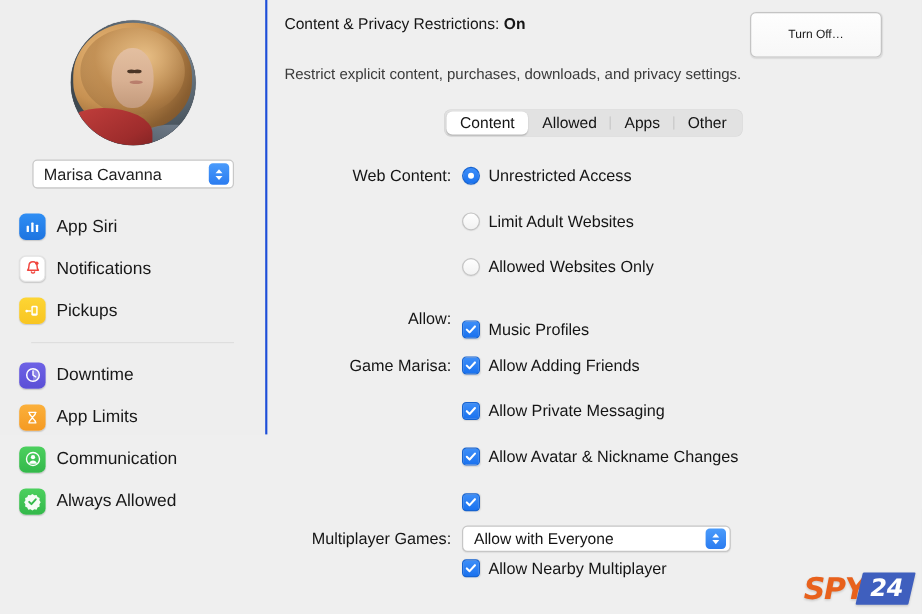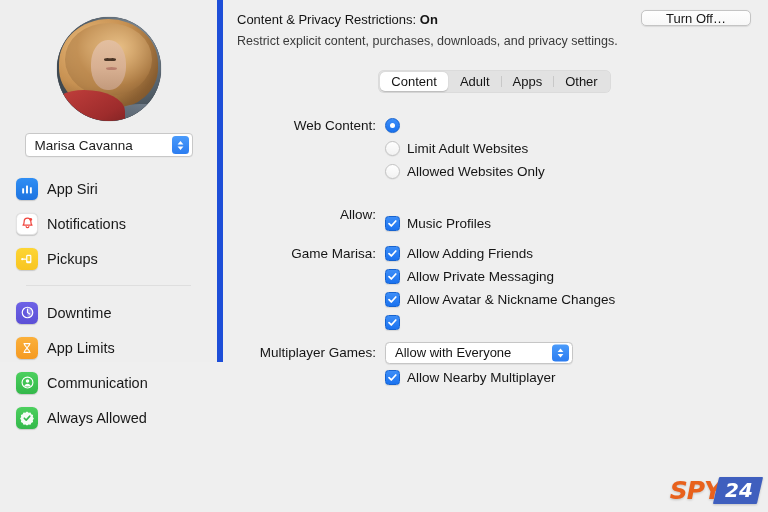--- a/index.html
+++ b/index.html
@@ -9,21 +9,21 @@
     font-family: "Liberation Sans", sans-serif;
     background: #ececec;
     -webkit-font-smoothing: antialiased;
   }
   .window { position: relative; width: 768px; height: 512px; display: flex; background: #efefef; }
 
   
   .sidebar {
     width: 223px; height: 362px;
     background: #eeeeee;
-    border-right: 6px solid #1d4ed8;
+    border-right: 2px solid #1d4ed8;
     position: relative;
     flex: 0 0 223px;
     padding-top: 12px;
   }
   .avatar-wrap { display: flex; justify-content: center; margin-top: 5px; }
   .avatar {
     width: 104px; height: 104px; border-radius: 50%;
     position: relative; overflow: hidden;
     background: #4d5560;
     box-shadow: 0 0 0 0.5px rgba(0,0,0,0.12);
@@ -109,28 +109,28 @@
   .ic-alwaysallowed { background: linear-gradient(180deg,#4cd05e 0%,#33b84a 100%); }
   .ic-contentprivacy { background: linear-gradient(180deg,#f4584f 0%,#e8423c 100%); }
 
   
   .content { flex: 1; position: relative; background: #efefef; padding: 10px 16px 0 14px; }
 
   .hdr-row { display: flex; align-items: flex-start; justify-content: space-between; }
   .hdr-title { font-size: 13px; color: #151515; padding-top: 2px; }
   .hdr-title b { font-weight: bold; }
   .turn-off-btn {
-    width: 110px; height: 16px;
+    width: 110px; height: 38px;
     background: linear-gradient(180deg,#fefefe 0%, #f7f7f7 100%);
     border: 0.5px solid #c4c4c4;
     border-radius: 5px;
-    font-size: 13px; color: #171717;
+    font-size: 10px; color: #171717;
     display: flex; align-items: center; justify-content: center;
     box-shadow: 0 0.5px 1px rgba(0,0,0,.09);
-    margin-right: 1px;
+    margin-right: 17px;
   }
   .hdr-sub { font-size: 12.5px; color: #3a3a3a; margin-top: 7px; }
 
   .tabs-wrap { display: flex; justify-content: center; margin-top: 22px; }
   .tabs {
     display: flex; align-items: center;
     height: 23px;
     background: #e2e2e2;
     border-radius: 6px;
     padding: 2px;
@@ -150,21 +150,21 @@
   .frow { display: flex; align-items: flex-start; margin-bottom: 0; }
   .flabel {
     width: 148px; flex: 0 0 148px;
     text-align: right;
     font-size: 13.5px; color: #151515;
     padding-right: 9px;
     line-height: 21px;
   }
   .fctrls { flex: 1; }
   .ctl-line { display: flex; align-items: center; height: 21px; gap: 7px; }
-  .ctl-line + .ctl-line { margin-top: 2px; }
+  .ctl-line + .ctl-line { margin-top: 17px; }
   .ctl-text { font-size: 13.5px; color: #151515; }
 
   .radio {
     width: 15px; height: 15px; border-radius: 50%;
     flex: 0 0 15px;
     background: linear-gradient(180deg,#fefefe,#f2f2f2);
     border: 0.5px solid #c3c3c3;
     box-shadow: 0 0.5px 1px rgba(0,0,0,.1);
     display: flex; align-items: center; justify-content: center;
   }
@@ -184,21 +184,21 @@
   }
   .cbox.on {
     background: linear-gradient(180deg,#3d8ef8 0%,#1a72ef 100%);
     border: 0.5px solid #1663d0;
   }
 
   .gap-sm { height: 9px; }
   .gap-md { height: 22px; }
 
   .popup {
-    width: 188px; height: 22px;
+    width: 224px; height: 22px;
     background: #ffffff;
     border: 0.5px solid #c6c6c6;
     border-radius: 4.5px;
     display: flex; align-items: center;
     padding-left: 9px;
     font-size: 13px; color: #141414;
     position: relative;
     box-shadow: 0 0.5px 1px rgba(0,0,0,.07);
   }
   .popup .stepper {
@@ -352,35 +352,36 @@
       </div>
       <div class="turn-off-btn">Turn Off…</div>
     </div>
 
     <div class="hdr-sub">Restrict explicit content, purchases, downloads, and privacy settings.</div>
 
     <div class="tabs-wrap">
       <div class="tabs" id="tab-bar">
           <div class="tab active">Content</div>
           <div class="tab-sep" style="background: transparent;"></div>
-          <div class="tab">Adult</div>
+          <div class="tab">Allowed</div>
           <div class="tab-sep"></div>
           <div class="tab">Apps</div>
           <div class="tab-sep"></div>
           <div class="tab">Other</div>
         </div>
     </div>
 
     <div class="form">
 
       <div class="frow">
         <div class="flabel">Web Content:</div>
         <div class="fctrls" id="web-content-options">
             <div class="ctl-line">
               <span class="radio on"></span>
+              <span class="ctl-text">Unrestricted Access</span>
             </div>
             <div class="ctl-line">
               <span class="radio"></span>
               <span class="ctl-text">Limit Adult Websites</span>
             </div>
             <div class="ctl-line">
               <span class="radio"></span>
               <span class="ctl-text">Allowed Websites Only</span>
             </div>
           </div>

